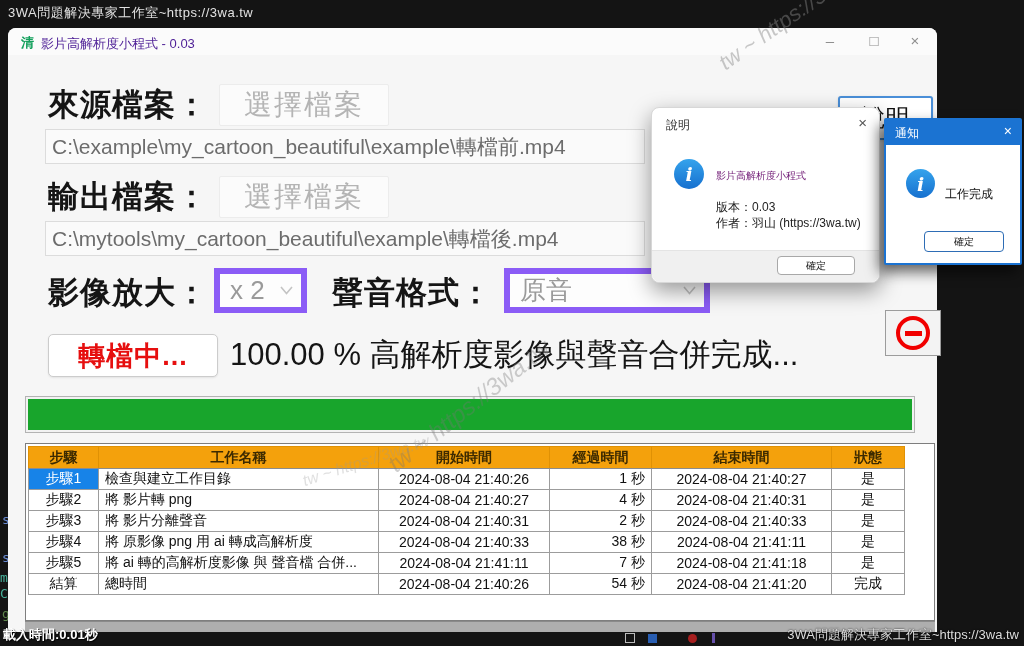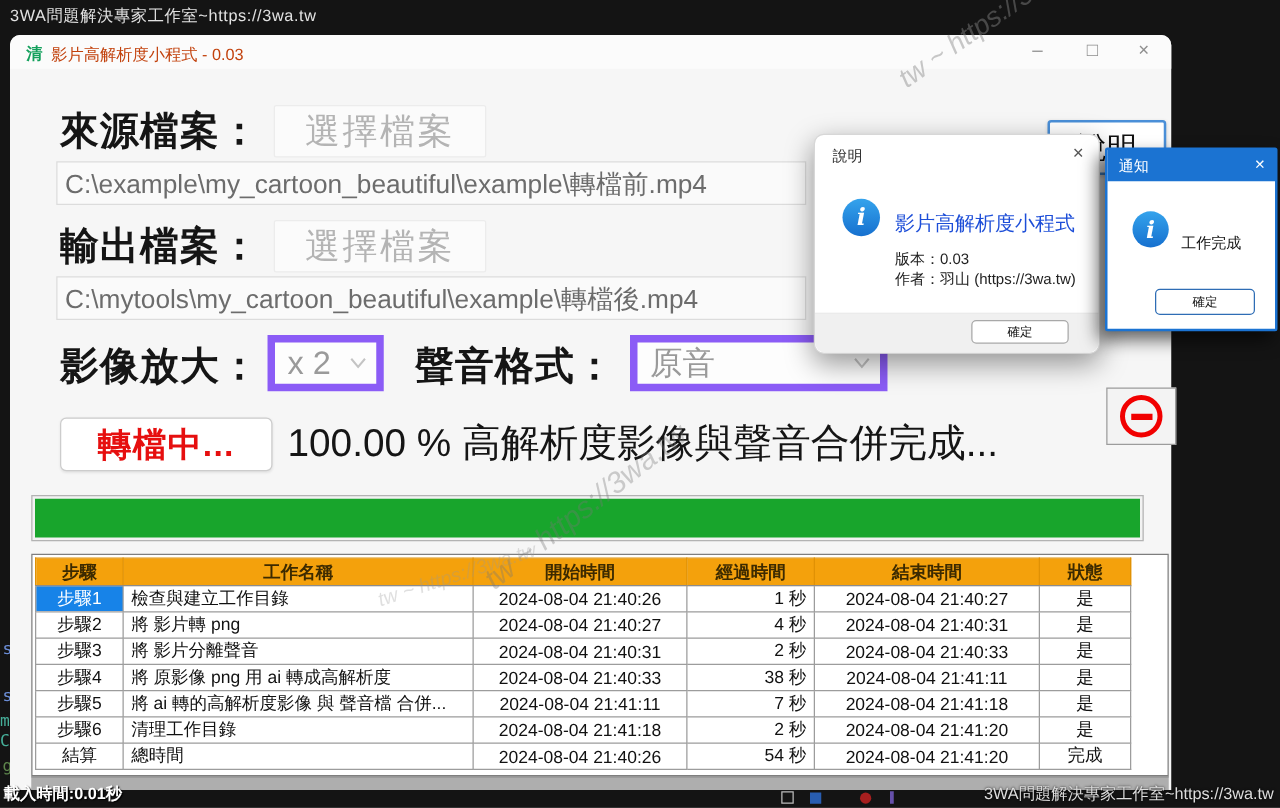--- a/index.html
+++ b/index.html
@@ -22,21 +22,21 @@
   .wm { pointer-events:none; font-style:italic; white-space:nowrap; }
   .tb-icon { bottom:3px; }
 
   
   .window {
     left:8px; top:28px; width:929px; height:604px;
     background:#f6f6f6; border-radius:8px 8px 0 0;
   }
   .titlebar { position:absolute; left:0; top:0; width:100%; height:27px; background:#fbfbfb; border-radius:8px 8px 0 0; }
   .app-icon { position:absolute; left:13px; top:6px; font-size:13px; font-weight:bold; color:#13a05c; }
-  .win-title { position:absolute; left:33px; top:7px; font-size:13px; color:#c2410c; }
+  .win-title { position:absolute; left:33px; top:7px; font-size:13px; color:#4c1d95; }
   .ctl { position:absolute; top:4px; width:28px; text-align:center; font-size:15px; color:#8f8f8f; cursor:default; }
   .ctl.min { right:93px; } .ctl.max { right:49px; } .ctl.close { right:8px; }
 
   .big-label { font-size:31px; font-weight:bold; color:#151515; letter-spacing:1px; }
   .pick-btn {
     display:flex; align-items:center; justify-content:center;
     background:#fbfbfb; border:1px solid #ececec; border-radius:2px;
     font-size:28px; color:#b4b4b4; letter-spacing:2px;
   }
   .path-box {
@@ -88,21 +88,21 @@
     box-shadow:0 8px 22px rgba(0,0,0,.4); z-index:10;
   }
   .dlg-title { position:absolute; left:14px; top:9px; font-size:12px; color:#333; }
   .dlg-close { position:absolute; right:12px; top:6px; font-size:15px; color:#555; }
   .info-icon {
     width:30px; height:30px; border-radius:50%;
     background:linear-gradient(180deg,#35a3ec,#1670cf);
     color:#fff; display:flex; align-items:center; justify-content:center;
     font-family:"DejaVu Serif",serif; font-style:italic; font-weight:bold; font-size:19px;
   }
-  .help-appname { position:absolute; left:64px; top:61px; font-size:16px; color:#1d4ed8; }
+  .help-appname { position:absolute; left:64px; top:61px; font-size:10px; color:#701a75; }
   .help-line1 { position:absolute; left:64px; top:91px; font-size:12px; color:#222; }
   .help-line2 { position:absolute; left:64px; top:107px; font-size:12px; color:#222; }
   .dlg-footer { position:absolute; left:0; bottom:0; width:100%; height:32px; background:#f0f0f0; border-top:1px solid #e4e4e4; border-radius:0 0 8px 8px; }
   .ok-btn {
     position:absolute; display:flex; align-items:center; justify-content:center;
     background:#fff; border:1px solid #a8a8a8; border-radius:4px; font-size:10px; color:#111;
   }
   .help-ok { right:24px; bottom:7px; width:78px; height:19px; }
 
   
@@ -230,28 +230,20 @@
             </tr>
             <tr>
               <td class="ac">步驟5</td>
               <td class="al">將 ai 轉的高解析度影像 與 聲音檔 合併...</td>
               <td class="ac">2024-08-04 21:41:11</td>
               <td class="ar">7 秒</td>
               <td class="ac">2024-08-04 21:41:18</td>
               <td class="ac">是</td>
             </tr>
             <tr>
-              <td class="ac">步驟6</td>
-              <td class="al">清理工作目錄</td>
-              <td class="ac">2024-08-04 21:41:18</td>
-              <td class="ar">2 秒</td>
-              <td class="ac">2024-08-04 21:41:20</td>
-              <td class="ac">是</td>
-            </tr>
-            <tr>
               <td class="ac">結算</td>
               <td class="al">總時間</td>
               <td class="ac">2024-08-04 21:40:26</td>
               <td class="ar">54 秒</td>
               <td class="ac">2024-08-04 21:41:20</td>
               <td class="ac">完成</td>
             </tr>
           </tbody>
       </table>
     </div>

